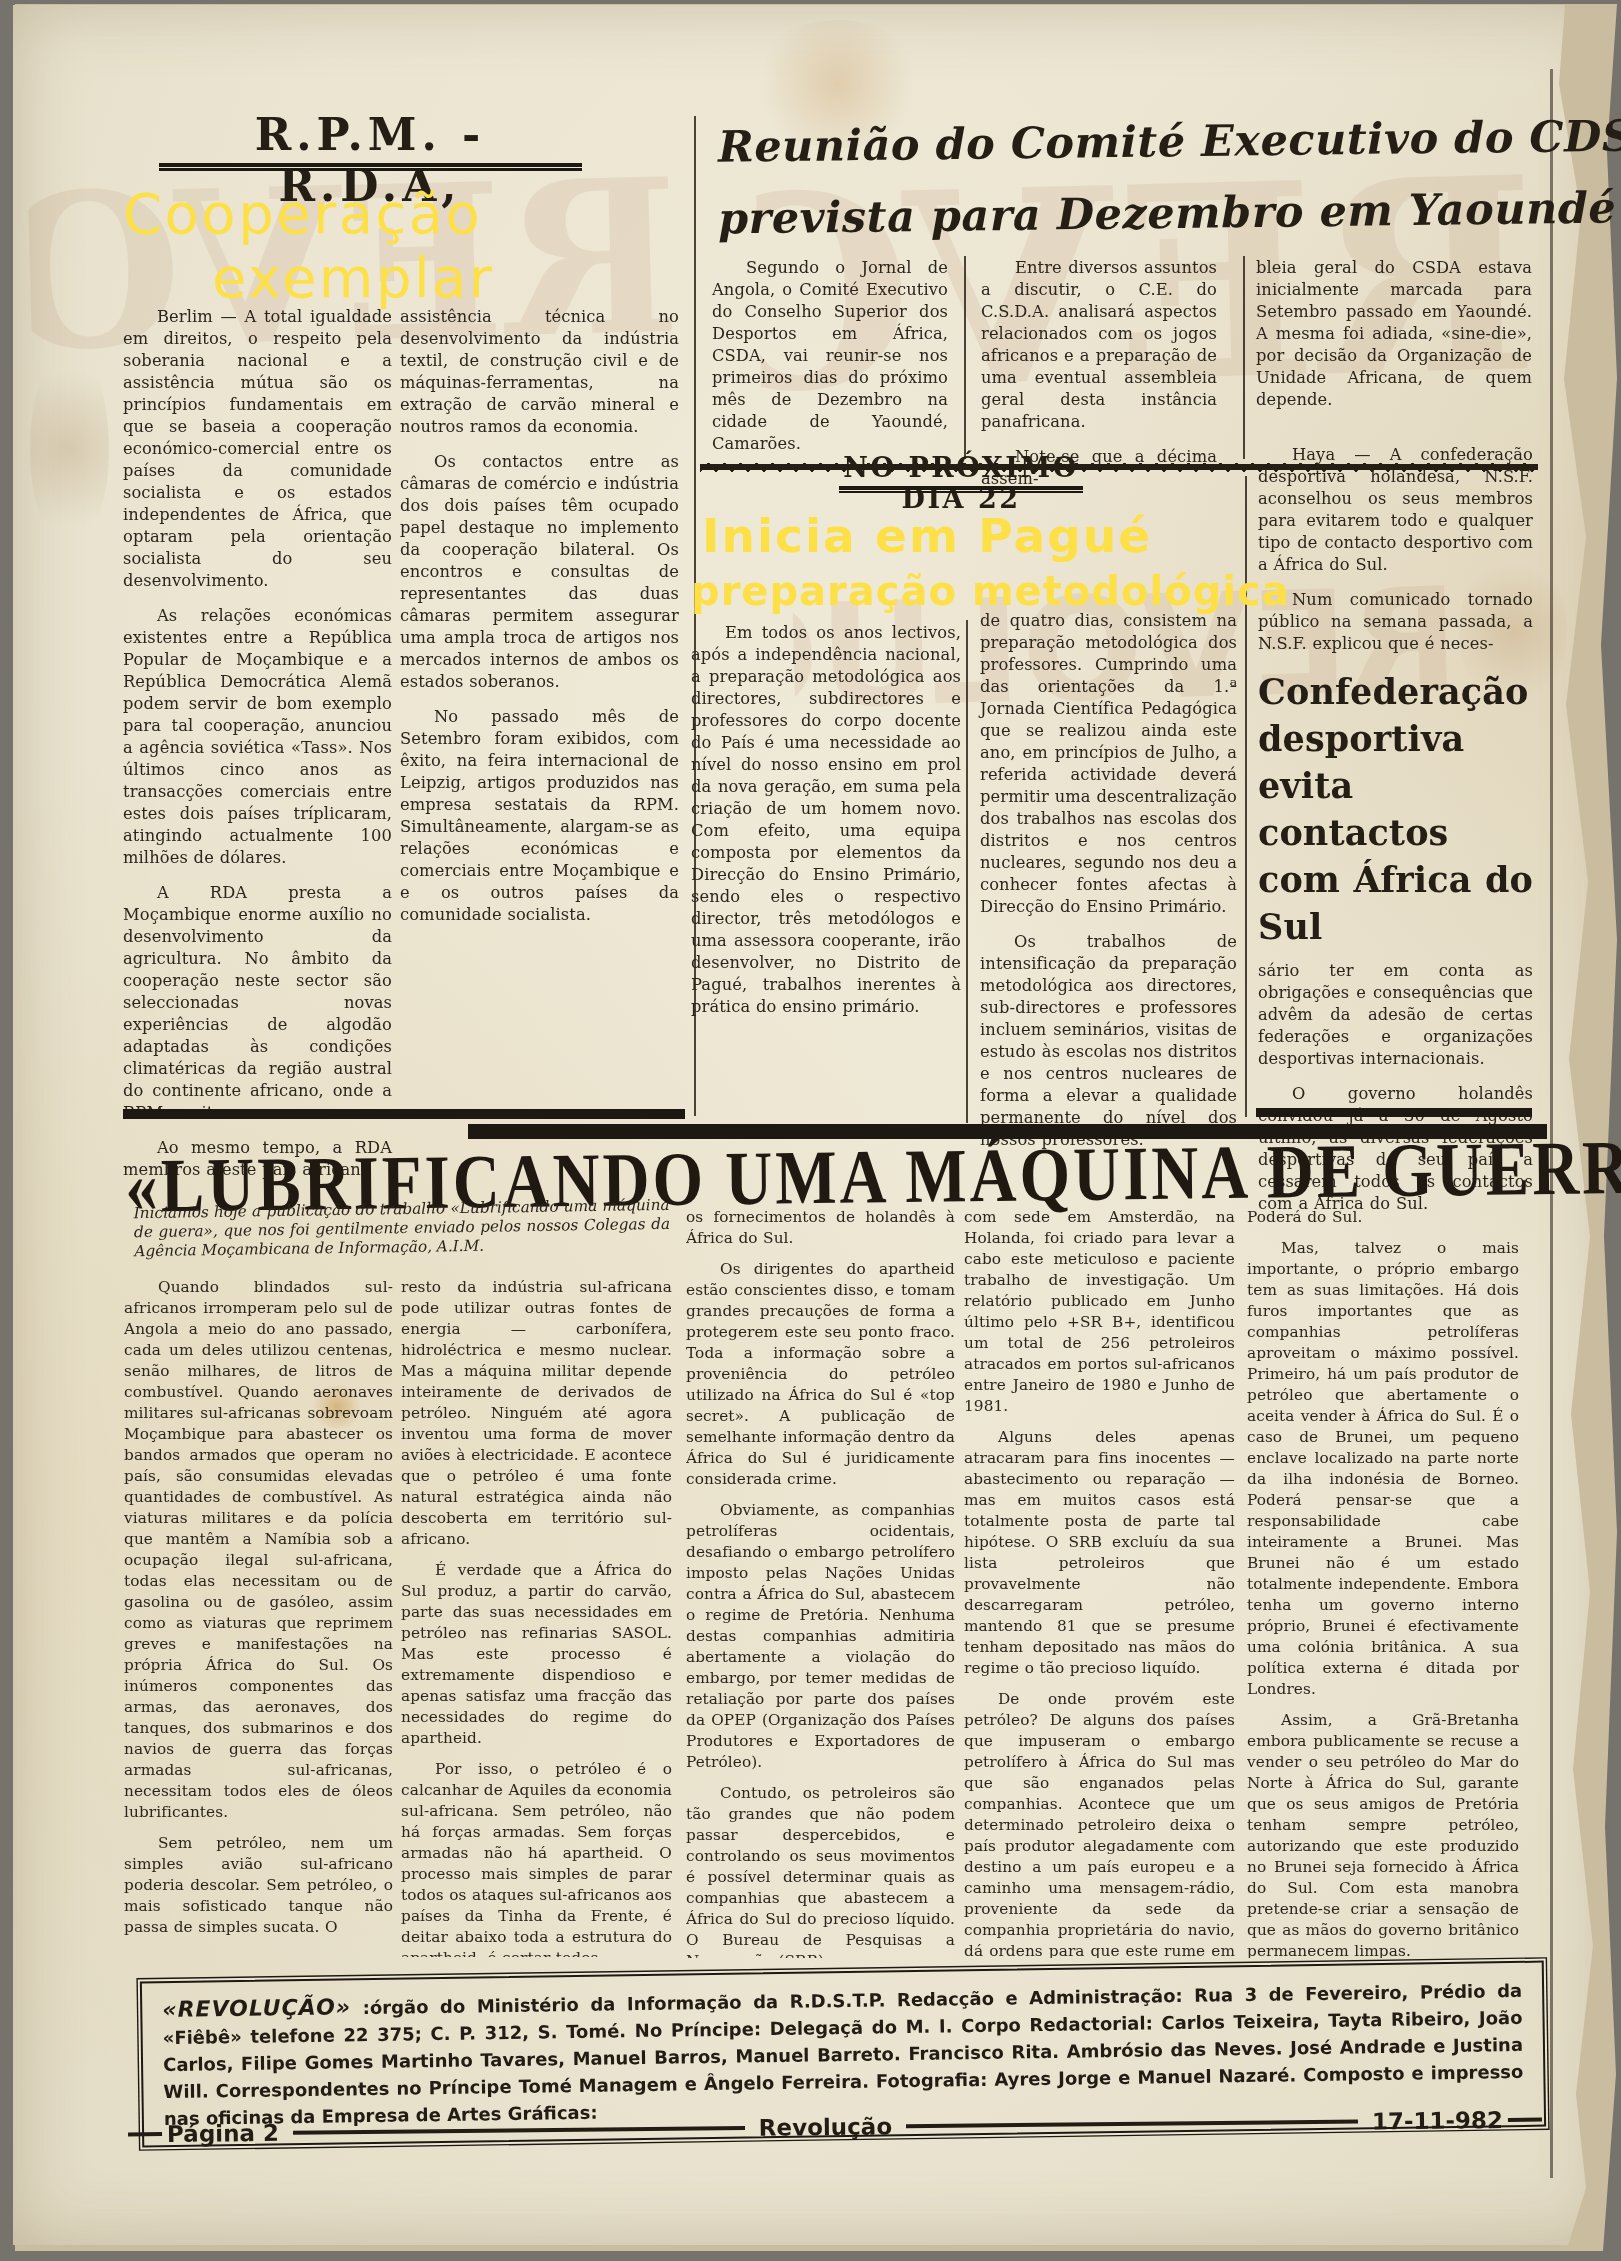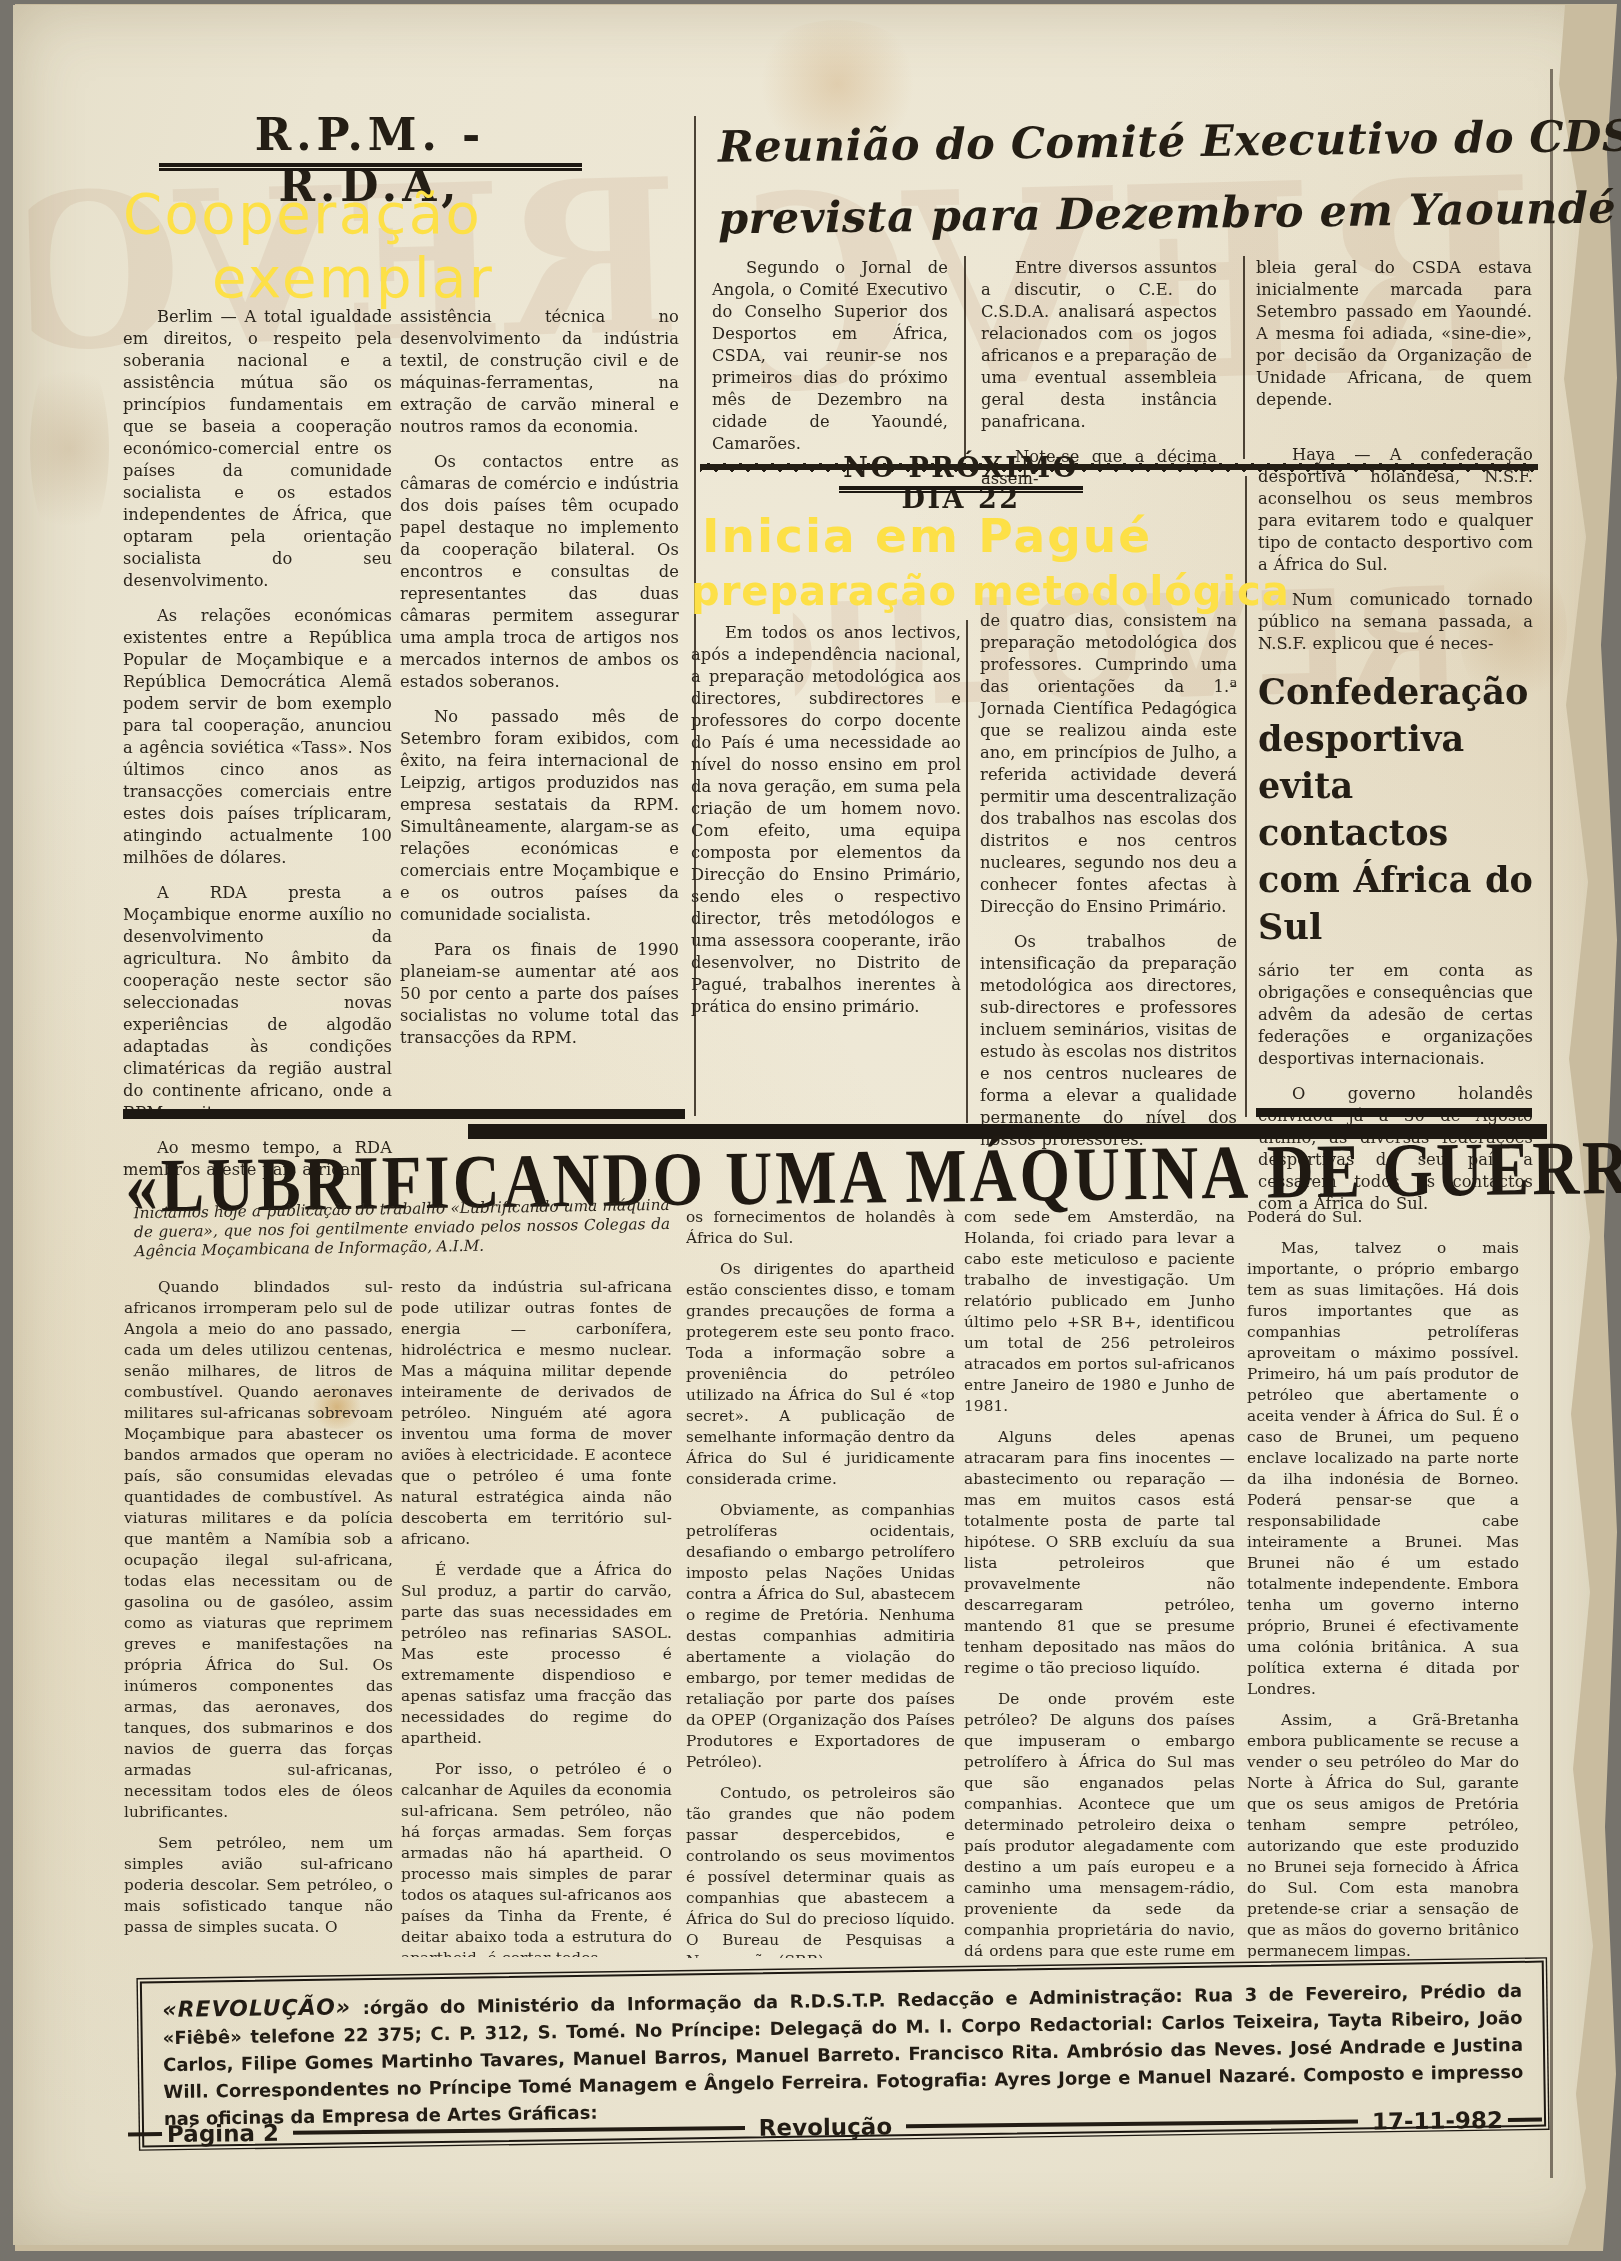--- a/index.html
+++ b/index.html
@@ -75,21 +75,20 @@
   <div class="blk body-text" style="left:123px;top:306px;width:269px;">
       <p>Berlim — A total igualdade em direitos, o respeito pela soberania nacional e a assistência mútua são os princípios fundamentais em que se baseia a cooperação económico-comercial entre os países da comunidade socialista e os estados independentes de África, que optaram pela orientação socialista do seu desenvolvimento.</p>
       <p>As relações económicas existentes entre a República Popular de Moçambique e a República Democrática Alemã podem servir de bom exemplo para tal cooperação, anunciou a agência soviética «Tass». Nos últimos cinco anos as transacções comerciais entre estes dois países tríplicaram, atingindo actualmente 100 milhões de dólares.</p>
       <p>A RDA presta a Moçambique enorme auxílio no desenvolvimento da agricultura. No âmbito da cooperação neste sector são seleccionadas novas experiências de algodão adaptadas às condições climatéricas da região austral do continente africano, onde a RPM se situa.</p>
       <p>Ao mesmo tempo, a RDA membros a este país africano</p>
     </div>
   <div class="blk body-text" style="left:400px;top:306px;width:279px;" data-cont="true">
       <p>assistência técnica no desenvolvimento da indústria textil, de construção civil e de máquinas-ferramentas, na extração de carvão mineral e noutros ramos da economia.</p>
       <p>Os contactos entre as câmaras de comércio e indústria dos dois países têm ocupado papel destaque no implemento da cooperação bilateral. Os encontros e consultas de representantes das duas câmaras permitem assegurar uma ampla troca de artigos nos mercados internos de ambos os estados soberanos.</p>
       <p>No passado mês de Setembro foram exibidos, com êxito, na feira internacional de Leipzig, artigos produzidos nas empresa sestatais da RPM. Simultâneamente, alargam-se as relações económicas e comerciais entre Moçambique e e os outros países da comunidade socialista.</p>
-      <p>Para os finais de 1990 planeiam-se aumentar até aos 50 por cento a parte dos países socialistas no volume total das transacções da RPM.</p>
     </div>
 
   <div class="blk cdsa-head" style="left:718px;top:116px;font-size:43px;transform:rotate(-0.7deg);">Reunião do Comité Executivo do CDSA</div>
   <div class="blk cdsa-head" style="left:718px;top:188px;font-size:43px;transform:rotate(-0.7deg);">prevista para Dezembro em Yaoundé</div>
   <div class="blk body-text" style="left:712px;top:257px;width:236px;">
       <p>Segundo o Jornal de Angola, o Comité Executivo do Conselho Superior dos Desportos em África, CSDA, vai reunir-se nos primeiros dias do próximo mês de Dezembro na cidade de Yaoundé, Camarões.</p>
     </div>
   <div class="blk body-text" style="left:981px;top:257px;width:236px;">
       <p>Entre diversos assuntos a discutir, o C.E. do C.S.D.A. analisará aspectos relacionados com os jogos africanos e a preparação de uma eventual assembleia geral desta instância panafricana.</p>
       <p>Note-se que a décima assem-</p>

